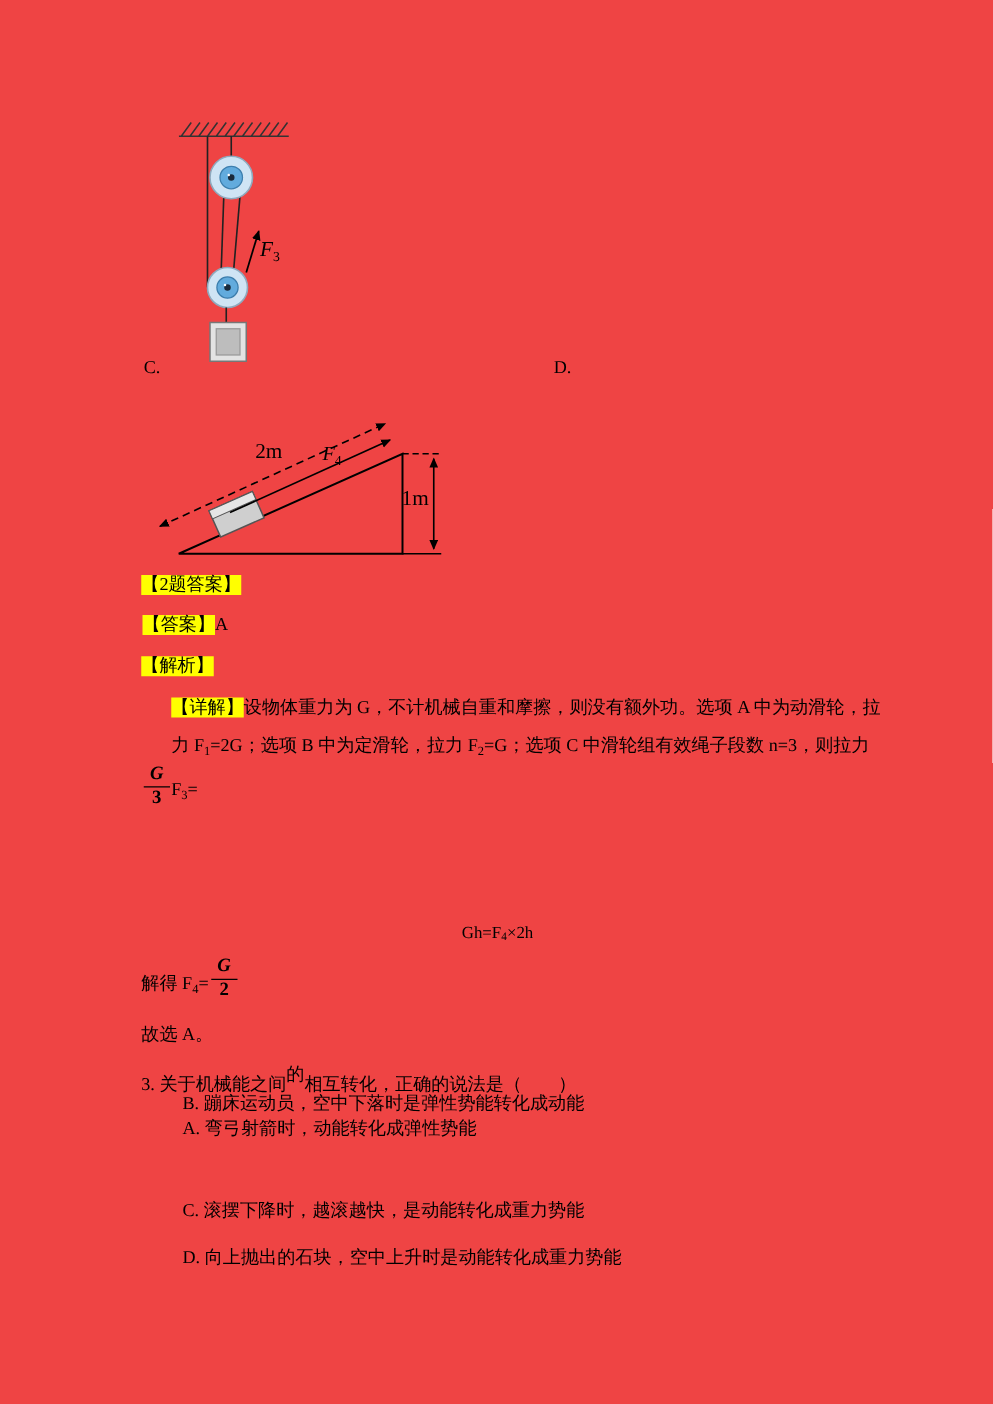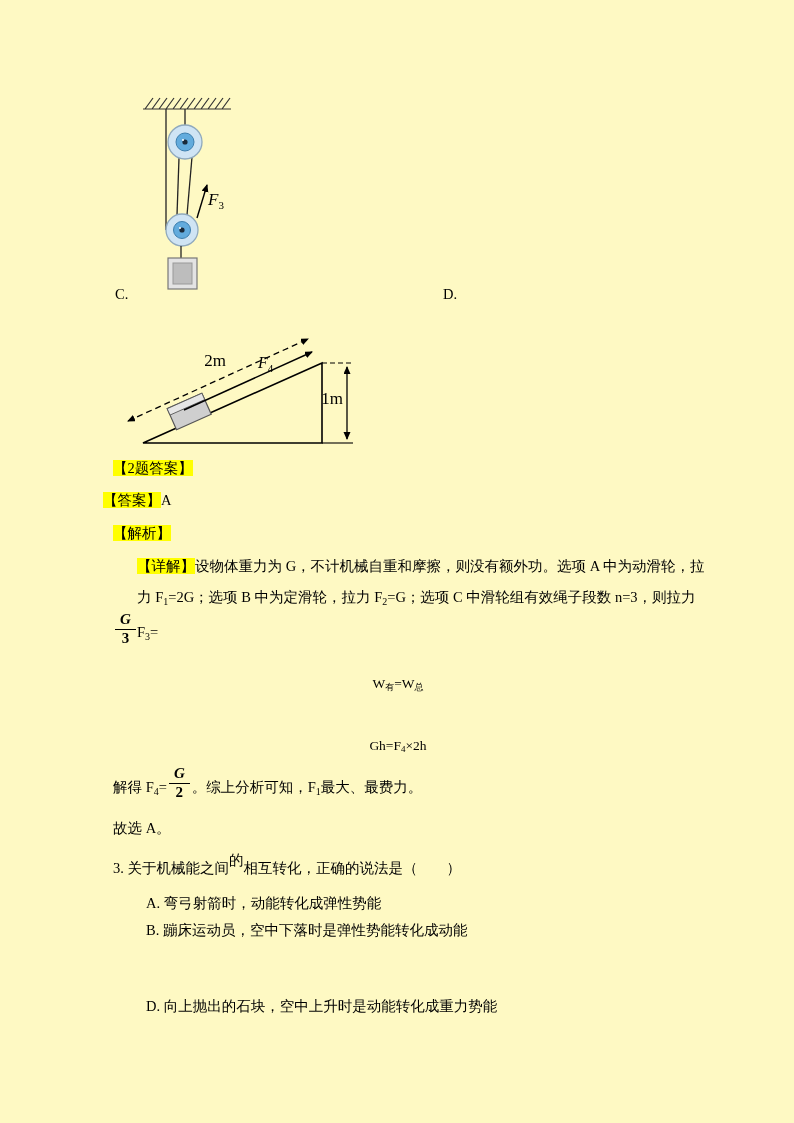--- a/index.html
+++ b/index.html
@@ -1,16 +1,16 @@
 <!DOCTYPE html>
 <html><head>
 <meta charset="utf-8">
 <style>
   html,body{margin:0;padding:0;background:#fff;}
-  .page{position:relative;width:794px;height:1123px;background:#fef9c3;
+  .page{position:relative;width:794px;height:1123px;background:#ef4444;
         font-family:"Liberation Serif","DejaVu Serif",serif;color:#000;overflow:hidden;}
   .abs{position:absolute;}
   .hl{background:#ffff00;font-family:Liberation Serif, serif;}
   .t{font-size:14.5px;line-height:1.45;}
   .para{width:574px;font-size:14.5px;line-height:31px;margin-left:24px;}
   .sub{font-size:10px;vertical-align:-3px;}
   .csub{font-size:9px;vertical-align:-2px;}
   .eq{left:113px;width:570px;text-align:center;font-size:13.5px;}
   .frac{display:inline-flex;flex-direction:column;align-items:center;line-height:1.05;
         font-size:15px;font-weight:bold;margin:0 2px;}
@@ -102,66 +102,65 @@
     <text x="140" y="68" font-size="16" font-style="italic">
       <tspan>F</tspan><tspan dy="4" font-size="11" font-style="normal">4</tspan>
     </text>
     <text x="225" y="104" font-size="17" text-anchor="end">1m</text>
   </svg>
 
   <div class="abs t" style="left:113px;top:458px;">
     <span class="hl">【2题答案】</span>
   </div>
 
-  <div class="abs t" style="left:103px;top:490px;">
+  <div class="abs t" style="left:114px;top:490px;">
     <span class="hl">【答案】</span><span>A</span>
   </div>
 
   <div class="abs t" style="left:113px;top:523px;">
     <span class="hl">【解析】</span>
   </div>
 
   <div class="abs para" style="left:113px;top:551px;">
     <span class="hl">【详解】</span><span>设物体重力为 G，不计机械自重和摩擦，则没有额外功。选项 A 中为动滑轮，拉力 F</span><span class="sub">1</span><span>=2G；选项 B 中为定滑轮，拉力 F</span><span class="sub">2</span><span>=G；选项 C 中滑轮组有效绳子段数 n=3，则拉力 F</span><span class="sub">3</span><span>=</span>
   </div>
 
   <div class="abs t fline" style="left:113px;top:612px;">
     <span class="frac">
       <span class="num">G</span>
       <span class="den">3</span>
     </span>
   </div>
 
-  <div class="abs eq" style="top:676px;">
-    <span>W</span><span class="csub">有</span><span>=W</span><span class="csub">总</span>
-  </div>
 
 
   <div class="abs eq" style="top:738px;">
     <span>Gh=F</span><span class="csub">4</span><span>×2h</span>
   </div>
 
   <div class="abs t fline" style="left:113px;top:766px;">
     <span class="ftext"><span>解得 F</span><span class="sub">4</span><span>=</span></span>
     <span class="frac">
       <span class="num">G</span>
       <span class="den">2</span>
     </span>
-    <span class="ftext"><span>。综上分析可知，F</span><span class="sub">1</span><span>最大、最费力。</span></span>
   </div>
 
   <div class="abs t" style="left:113px;top:818px;">故选 A。</div>
 
   <div class="abs t" style="left:113px;top:858px;">
     <span>3. 关于机械能之间</span><span class="raised">的</span><span>相互转化，正确的说法是（　　）</span>
   </div>
 
   <div class="abs t optline" style="left:113px;top:893px;">
     <span>A. </span><span>弯弓射箭时，动能转化成弹性势能</span>
   </div>
-  <div class="abs t optline" style="left:113px;top:920px;">
+  <div class="abs t optline" style="left:113px;top:873px;">
     <span>B. </span><span>蹦床运动员，空中下落时是弹性势能转化成动能</span>
+  </div>
+  <div class="abs t optline" style="left:113px;top:959px;">
+    <span>C. </span><span>滚摆下降时，越滚越快，是动能转化成重力势能</span>
   </div>
   <div class="abs t optline" style="left:113px;top:996px;">
     <span>D. </span><span>向上抛出的石块，空中上升时是动能转化成重力势能</span>
   </div>
 
 </div>
 
 </body></html>

